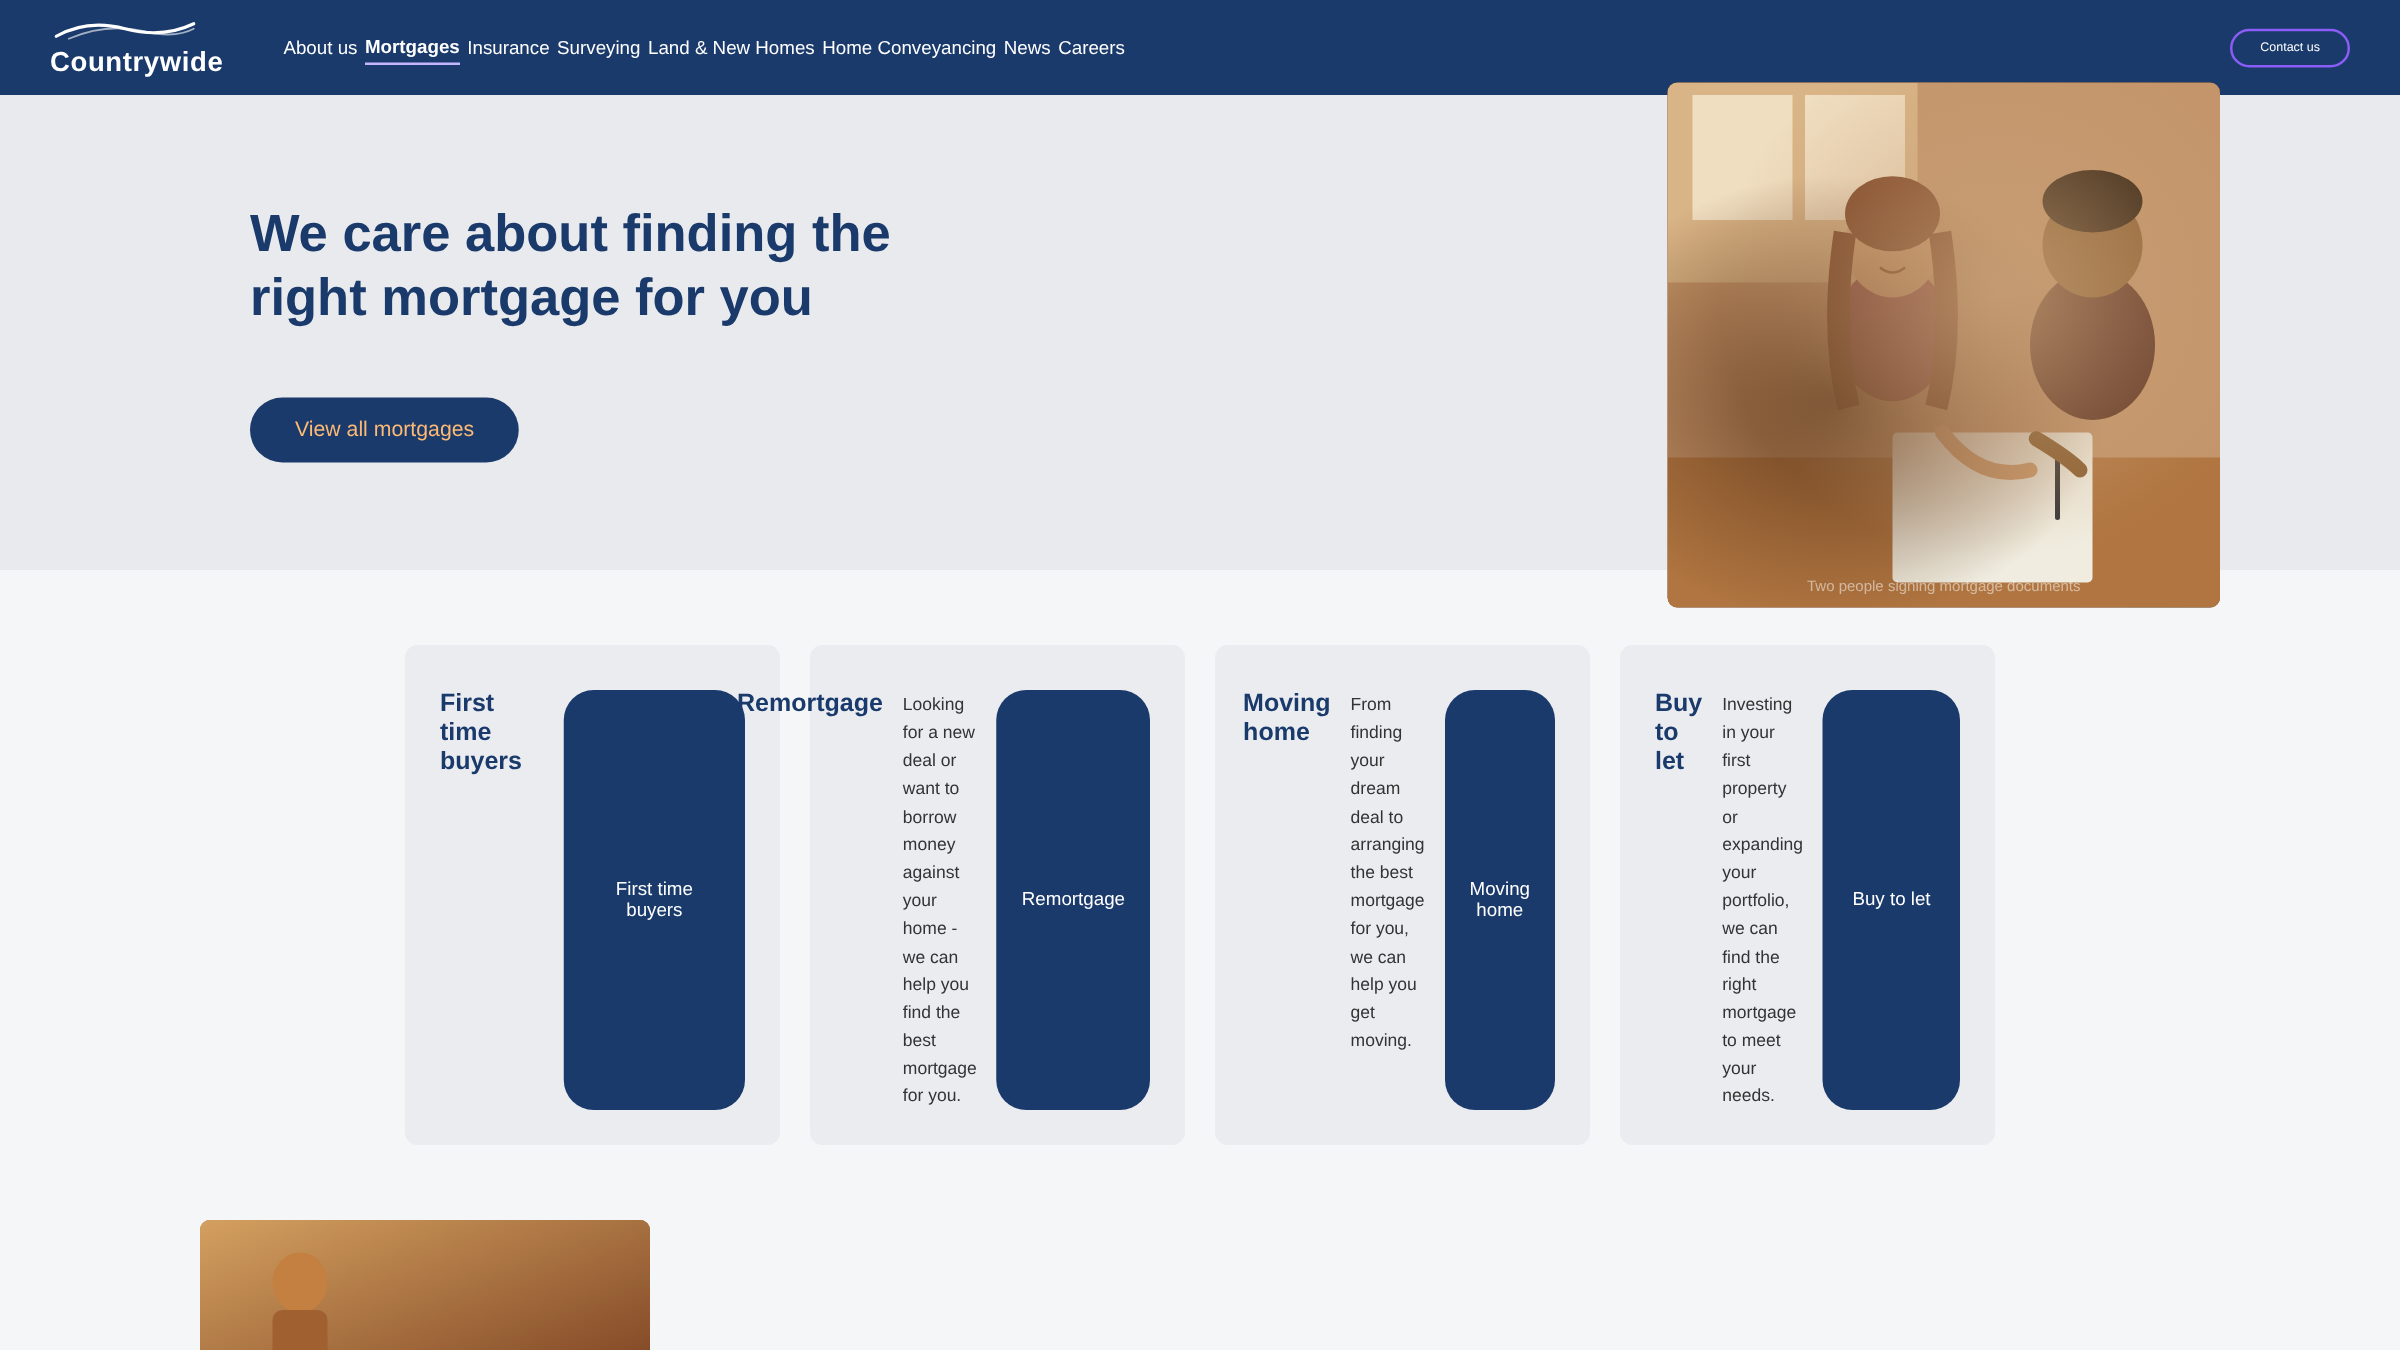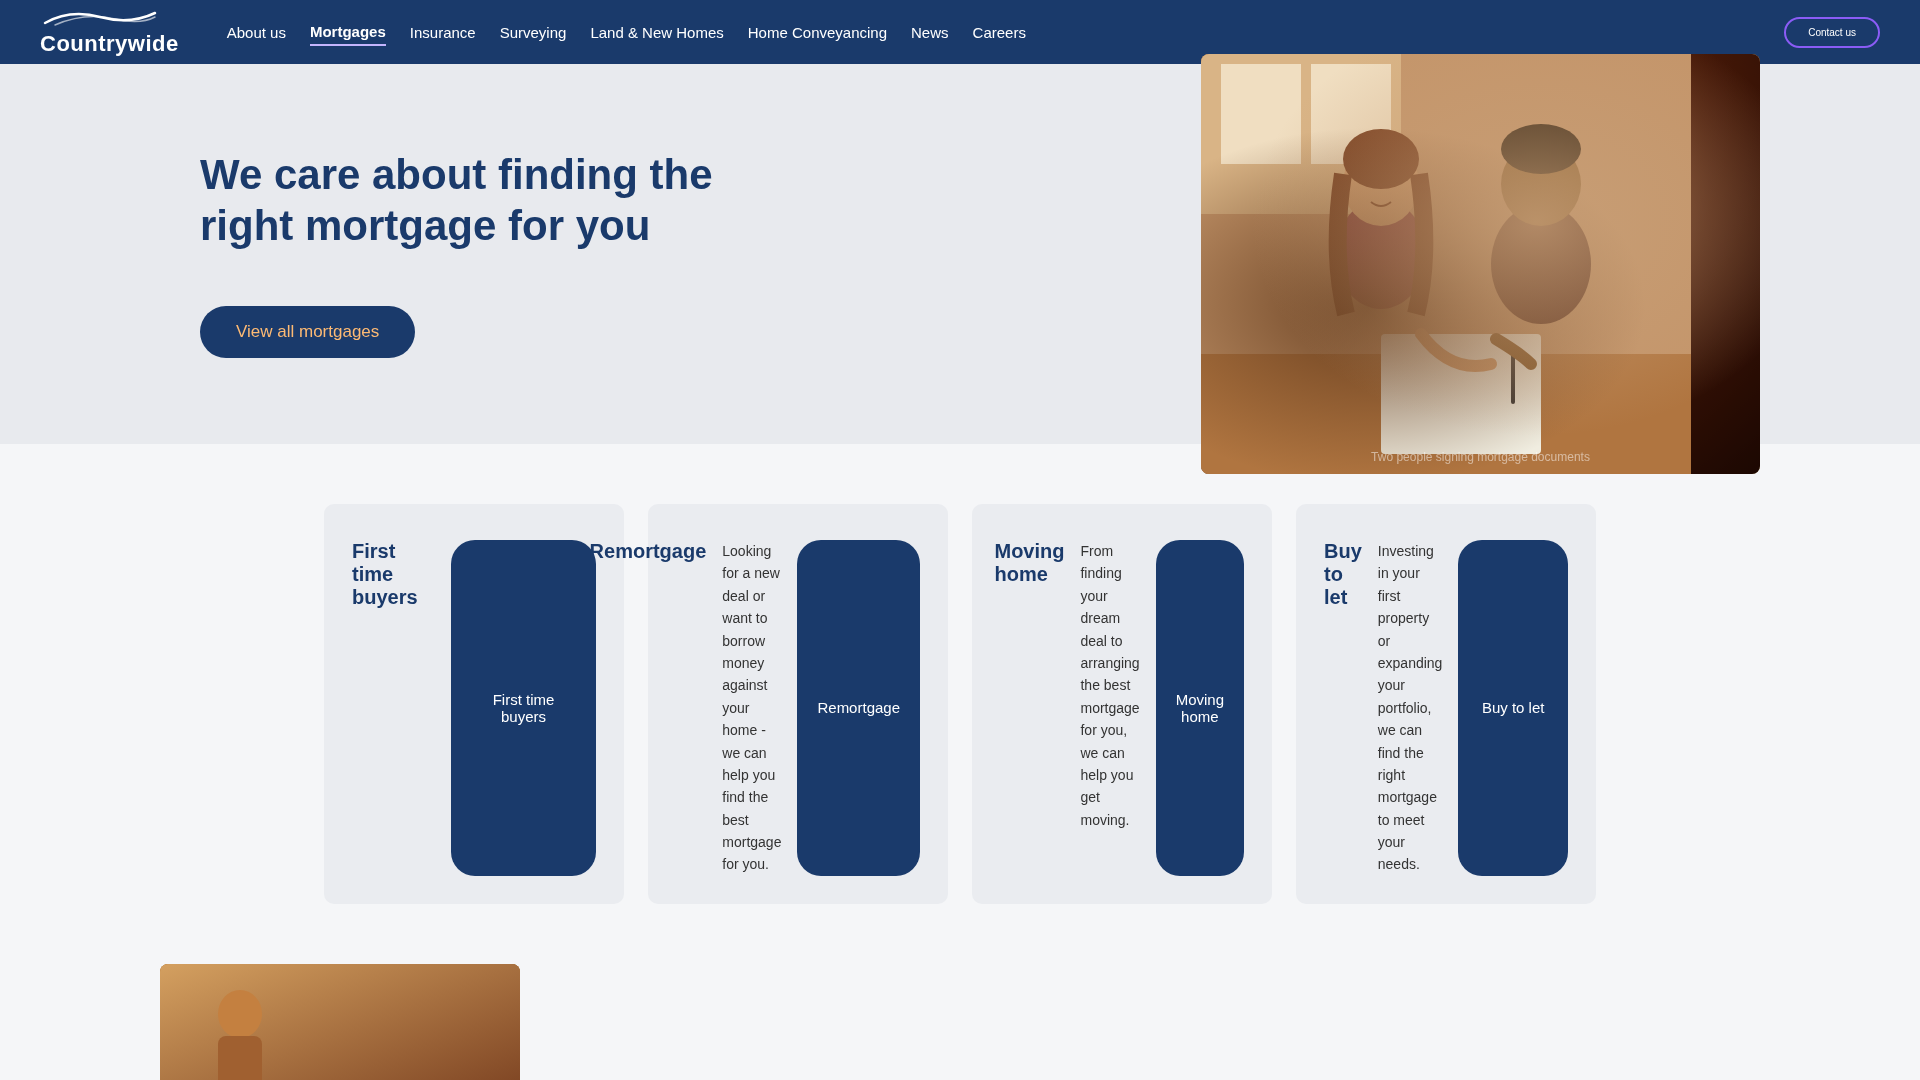--- a/index.html
+++ b/index.html
@@ -4,21 +4,21 @@
   <style>
     * { margin: 0; padding: 0; box-sizing: border-box; }
     body { font-family: Arial, sans-serif; background: #f0f2f5; color: #1a3a6b; }
 
     
     nav {
       background: #1a3a6b;
       display: flex;
       align-items: center;
       padding: 0 40px;
-      height: 64px;
+      height: 76px;
       gap: 32px;
     }
     .nav-logo {
       display: flex;
       flex-direction: column;
       align-items: flex-start;
       margin-right: 16px;
     }
     .nav-logo-swoosh {
       width: 120px;
@@ -26,21 +26,21 @@
     }
     .nav-logo-text {
       color: #fff;
       font-size: 22px;
       font-weight: 700;
       letter-spacing: 0.5px;
       margin-top: 2px;
     }
     .nav-links {
       display: flex;
-      gap: 24px;
+      gap: 6px;
       align-items: center;
       flex: 1;
     }
     .nav-link {
       color: #fff;
       text-decoration: none;
       font-size: 15px;
       padding: 4px 0;
       cursor: pointer;
     }
@@ -84,24 +84,24 @@
       background: #1a3a6b;
       color: #fdba74;
       border: none;
       border-radius: 28px;
       padding: 16px 36px;
       font-size: 17px;
       cursor: pointer;
     }
     .hero-image {
       position: absolute;
-      right: 160px;
+      right: 144px;
       top: -10px;
       bottom: -10px;
-      width: 559px;
+      width: 442px;
       height: 420px;
       border-radius: 8px;
       overflow: hidden;
       background: #c8a87a;
       display: flex;
       align-items: center;
       justify-content: flex-end;
     }
     
     .hero-photo {

